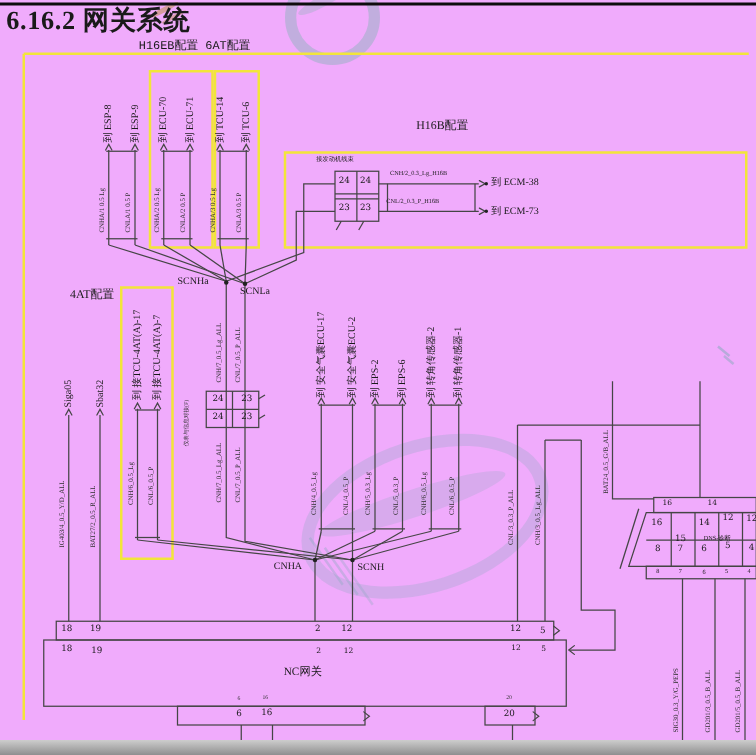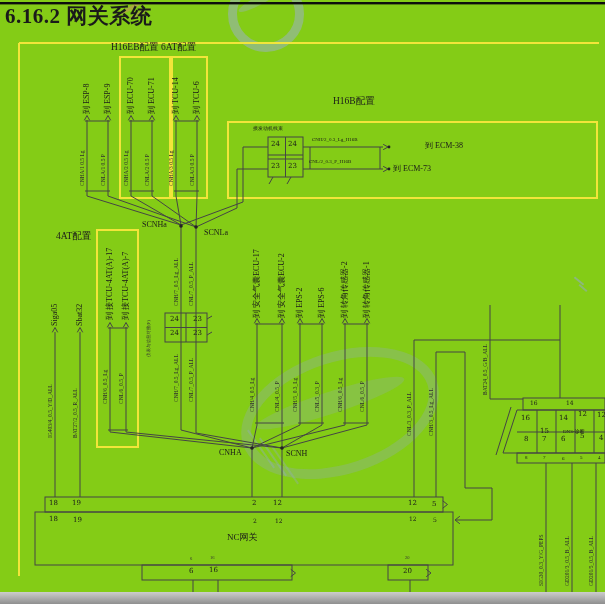--- a/index.html
+++ b/index.html
@@ -1,16 +1,16 @@
 <!DOCTYPE html>
 <html><head>
 <meta charset="utf-8">
 <style>
   html,body{margin:0;padding:0;background:#fff;}
-  #screen{position:relative;width:605px;height:604px;background:#84cc16;overflow:hidden;
+  #screen{position:relative;width:605px;height:604px;background:#f0abfc;overflow:hidden;
           font-family:"Liberation Serif",serif;color:#1a1a1a;}
   .hl{position:absolute;white-space:pre;line-height:1;}
   .vl{position:absolute;transform-origin:0 100%;transform:rotate(-90deg);white-space:pre;line-height:1;}
   .dest{font-size:8px;height:8px;}
   .wlab{font-size:5.5px;height:6px;color:#2f2f2f;}
   .num{font-size:7px;font-family:"DejaVu Serif","Liberation Serif",serif;}
   .num2{font-size:6px;font-family:"DejaVu Serif","Liberation Serif",serif;}
   .tiny{font-size:4.5px;height:5px;color:#333;}
   .small5{font-size:5px;}
   .sec{font-size:9.5px;}
@@ -202,21 +202,21 @@
         <circle cx="196" cy="227" r="1.8"></circle>
       <circle cx="252" cy="448" r="1.8"></circle>
         <circle cx="282" cy="448" r="1.8"></circle>
       <circle cx="389" cy="147" r="1.4"></circle>
         <circle cx="389" cy="169" r="1.4"></circle>
     </g>
   </svg>
 
   <span class="hl title" style="left:5px;top:6px;">6.16.2 网关系统</span>
 
-  <span class="hl sec" style="left:111px;top:43px;">H16EB配置 6AT配置</span>
+  <span class="hl sec" style="left:111px;top:32px;font-family:Liberation Mono, monospace;">H16EB配置 6AT配置</span>
   <span class="hl sec" style="left:333px;top:97px;">H16B配置</span>
   <span class="hl sec" style="left:56px;top:232px;">4AT配置</span>
 
   <span class="vl dest" style="left:91px;top:106px;">到 ESP-8</span>
   <span class="vl dest" style="left:112px;top:106px;">到 ESP-9</span>
   <span class="vl dest" style="left:135px;top:106px;">到 ECU-70</span>
   <span class="vl dest" style="left:156px;top:106px;">到 ECU-71</span>
   <span class="vl dest" style="left:180px;top:106px;">到 TCU-14</span>
   <span class="vl dest" style="left:201px;top:106px;">到 TCU-6</span>
 
@@ -227,25 +227,25 @@
   <span class="vl wlab" style="left:175px;top:180px;">CNHA/3 0.5 Lg</span>
   <span class="vl wlab" style="left:196px;top:180px;">CNLA/3 0.5 P</span>
 
   <span class="hl small5" style="left:253px;top:126px;">接发动机线束</span>
   <span class="hl num" style="left:271px;top:141px;">24</span>
   <span class="hl num" style="left:288px;top:141px;">24</span>
   <span class="hl num" style="left:271px;top:163px;">23</span>
   <span class="hl num" style="left:288px;top:163px;">23</span>
   <span class="hl small5" style="left:312px;top:137px;">CNH/2_0.3_Lg_H16B</span>
   <span class="hl small5" style="left:309px;top:159px;">CNL/2_0.3_P_H16B</span>
-  <span class="hl dest" style="left:393px;top:142px;margin-left:32px;">到 ECM-38</span>
+  <span class="hl dest" style="left:393px;top:142px;">到 ECM-38</span>
   <span class="hl dest" style="left:393px;top:165px;">到 ECM-73</span>
 
   <span class="hl dest" style="left:142px;top:221px;">SCNHa</span>
-  <span class="hl dest" style="left:204px;top:229px;">SCNLa</span>
+  <span class="hl dest" style="left:192px;top:229px;">SCNLa</span>
   <span class="hl dest" style="left:219px;top:449px;">CNHA</span>
   <span class="hl dest" style="left:286px;top:450px;">SCNH</span>
 
   <span class="vl wlab" style="left:180px;top:300px;">CNH/7_0.5_Lg_ALL</span>
   <span class="vl wlab" style="left:195px;top:300px;">CNL/7_0.5_P_ALL</span>
   <span class="vl wlab" style="left:180px;top:396px;">CNH/7_0.5_Lg_ALL</span>
   <span class="vl wlab" style="left:195px;top:396px;">CNL/7_0.5_P_ALL</span>
   <span class="vl tiny" style="left:152px;top:352px;">仪表与信息对接(F)</span>
   <span class="hl num" style="left:170px;top:316px;">24</span>
   <span class="hl num" style="left:193px;top:316px;">23</span>

